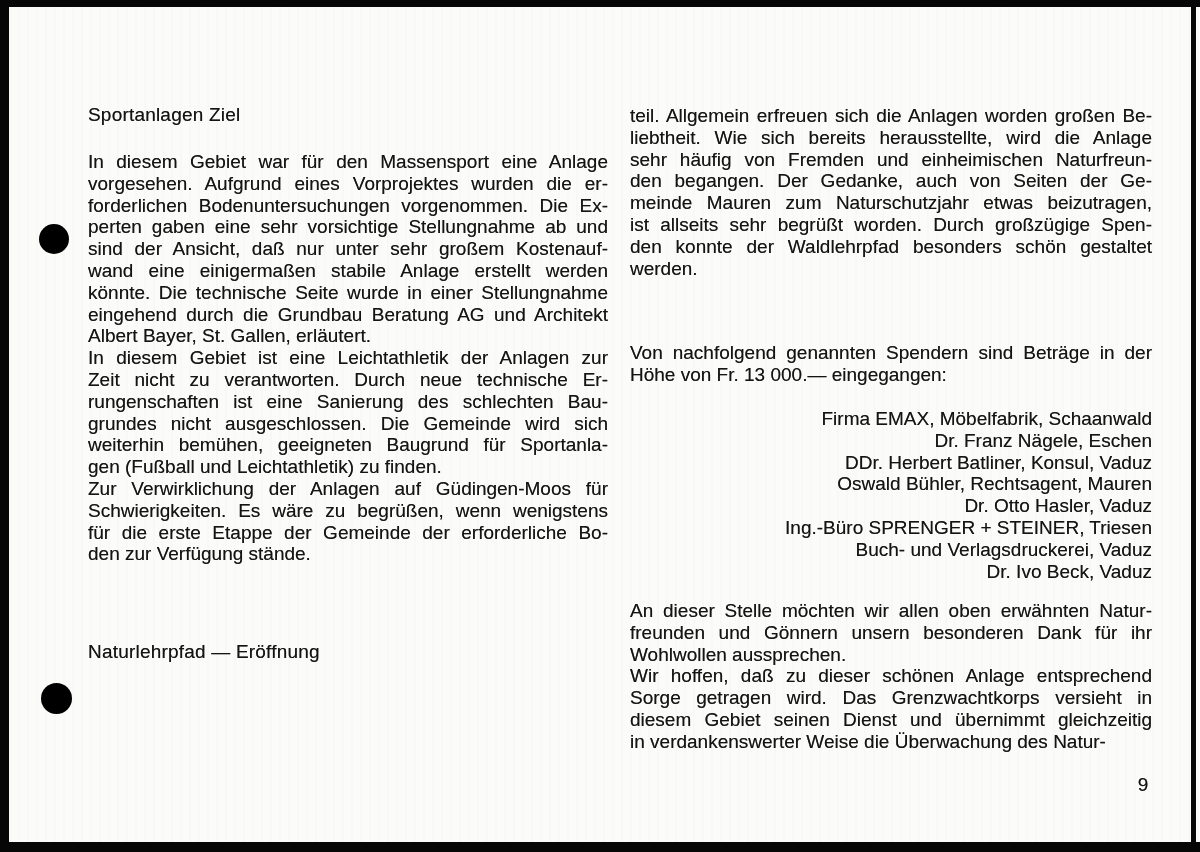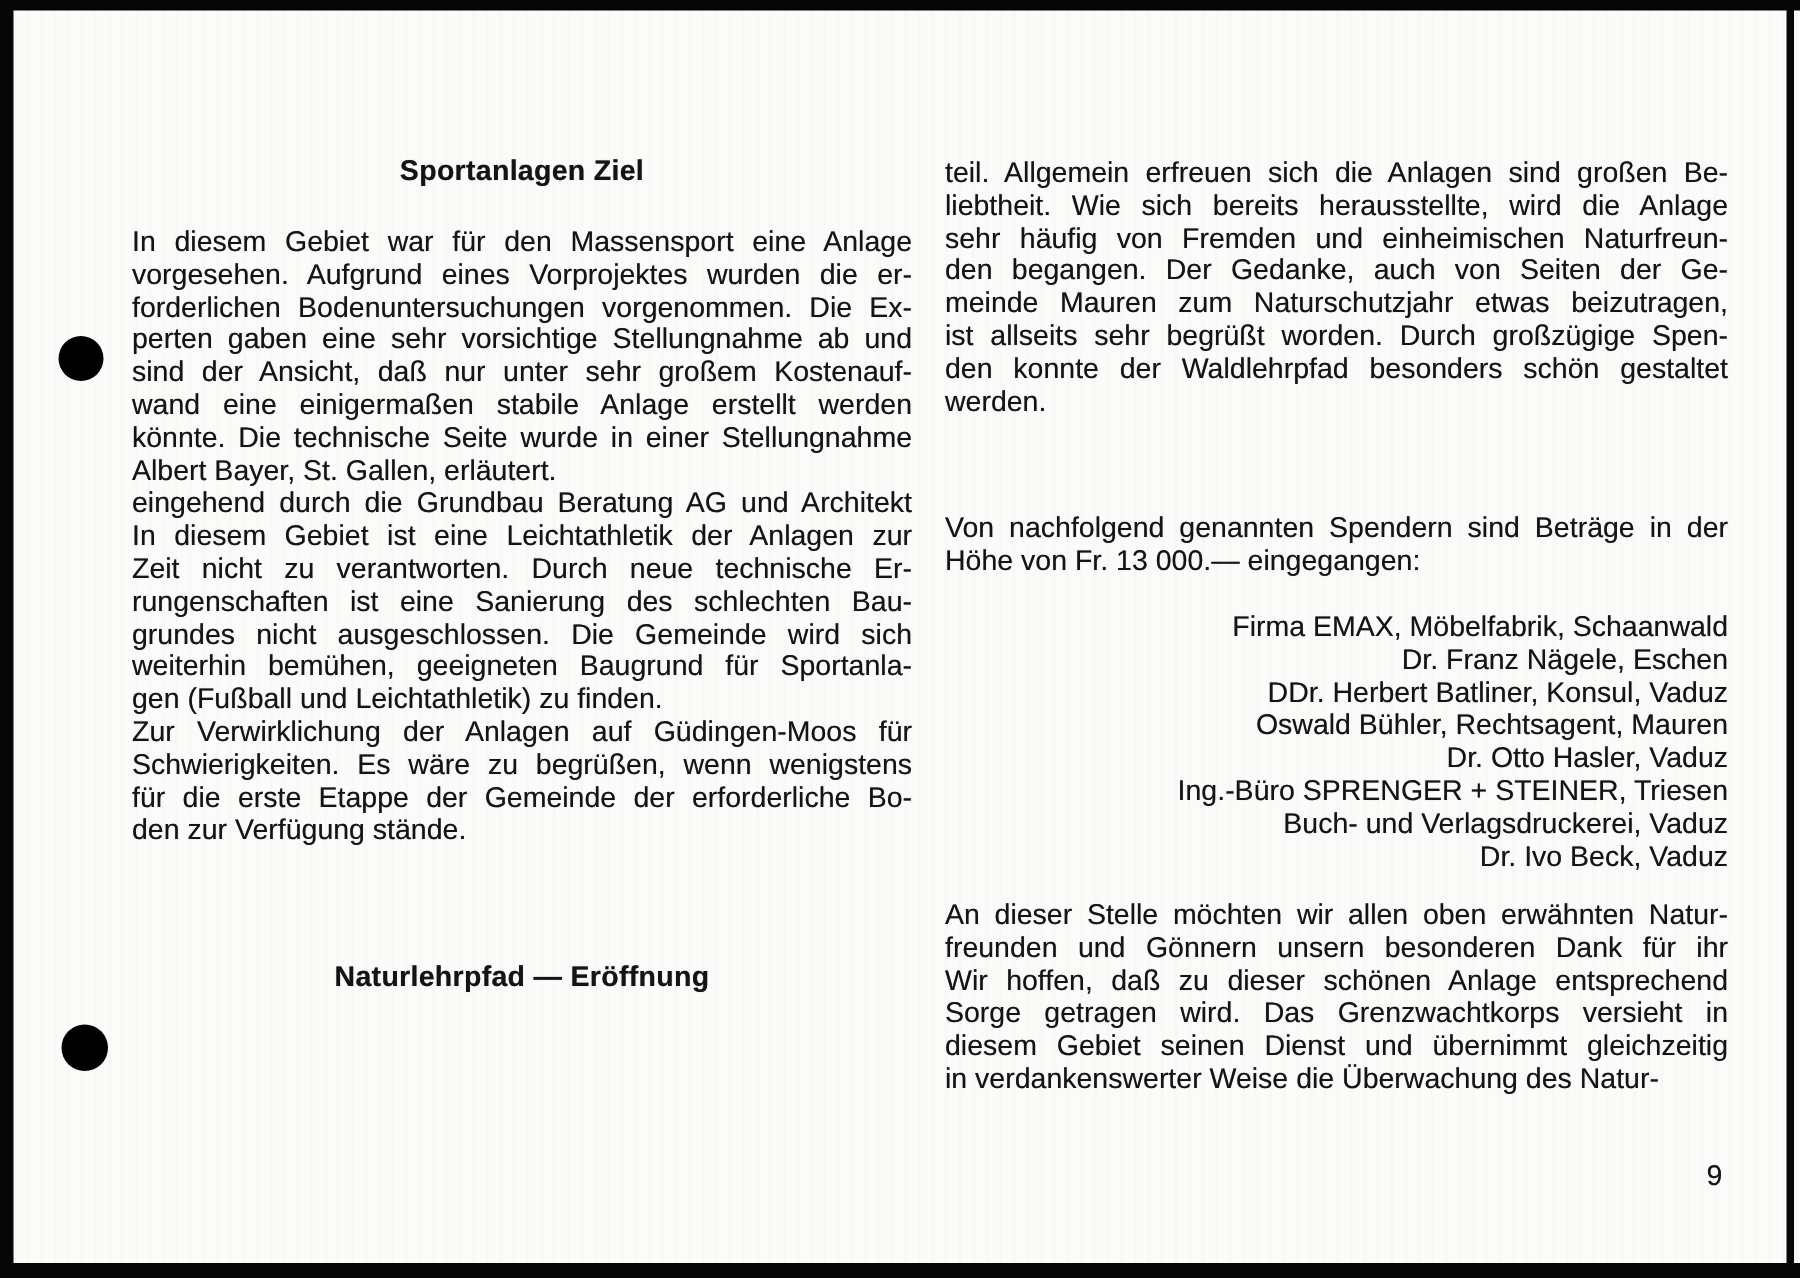--- a/index.html
+++ b/index.html
@@ -23,21 +23,21 @@
   .bar-left   { left: 0; top: 0; width: 9px; height: 852px; }
   .bar-bottom { left: 0; top: 842px; width: 1200px; height: 10px; }
   .bar-right  { left: 1191px; top: 0; width: 5px; height: 852px; }
   .dot {
     position: absolute; width: 30px; height: 30px;
     background: #000; border-radius: 50%;
   }
   .dot-1 { left: 39px; top: 224px; }
   .dot-2 { left: 41px; top: 683px; width: 31px; height: 31px; }
   .block { position: absolute; font-size: 19px; line-height: 21.8px; }
-  .heading { font-weight: bold; letter-spacing: 0.2px; text-shadow: 0 0 0.5px rgba(0,0,0,0.6); text-align: center; }
+  .heading { font-weight: normal; letter-spacing: 0.2px; text-shadow: 0 0 0.5px rgba(0,0,0,0.6); }
   .bodytext { text-shadow: 0 0 0.45px rgba(0,0,0,0.55); }
   .col-left  { left: 88px;  width: 520px; }
   .col-right { left: 630px; width: 522px; }
   .just .line { text-align: justify; text-align-last: justify; white-space: nowrap; }
   .just .line.last { text-align-last: left; }
   .plain .line { text-align: right; white-space: nowrap; }
   .page-number {
     position: absolute; left: 1128px; top: 774px; width: 30px;
     font-size: 19px; text-align: center;
     text-shadow: 0 0 0.45px rgba(0,0,0,0.55);
@@ -60,22 +60,22 @@
 
   <div class="block col-left bodytext just" style="top:151px">
     <div>
         <div class="line">In diesem Gebiet war für den Massensport eine Anlage</div>
         <div class="line">vorgesehen. Aufgrund eines Vorprojektes wurden die er-</div>
         <div class="line">forderlichen Bodenuntersuchungen vorgenommen. Die Ex-</div>
         <div class="line">perten gaben eine sehr vorsichtige Stellungnahme ab und</div>
         <div class="line">sind der Ansicht, daß nur unter sehr großem Kostenauf-</div>
         <div class="line">wand eine einigermaßen stabile Anlage erstellt werden</div>
         <div class="line">könnte. Die technische Seite wurde in einer Stellungnahme</div>
+        <div class="line">eingehend durch die Grundbau Beratung AG und Architekt</div>
         <div class="line last">Albert Bayer, St. Gallen, erläutert.</div>
-        <div class="line">eingehend durch die Grundbau Beratung AG und Architekt</div>
       </div>
     <div>
         <div class="line">In diesem Gebiet ist eine Leichtathletik der Anlagen zur</div>
         <div class="line">Zeit nicht zu verantworten. Durch neue technische Er-</div>
         <div class="line">rungenschaften ist eine Sanierung des schlechten Bau-</div>
         <div class="line">grundes nicht ausgeschlossen. Die Gemeinde wird sich</div>
         <div class="line">weiterhin bemühen, geeigneten Baugrund für Sportanla-</div>
         <div class="line last">gen (Fußball und Leichtathletik) zu finden.</div>
       </div>
     <div>
@@ -83,21 +83,21 @@
         <div class="line">Schwierigkeiten. Es wäre zu begrüßen, wenn wenigstens</div>
         <div class="line">für die erste Etappe der Gemeinde der erforderliche Bo-</div>
         <div class="line last">den zur Verfügung stände.</div>
       </div>
   </div>
 
   <div class="block col-left heading" style="top:641px">Naturlehrpfad — Eröffnung</div>
 
 
   <div class="block col-right bodytext just" style="top:105px">
-      <div class="line">teil. Allgemein erfreuen sich die Anlagen sind großen Be-</div>
+      <div class="line">teil. Allgemein erfreuen sich die Anlagen worden großen Be-</div>
       <div class="line">liebtheit. Wie sich bereits herausstellte, wird die Anlage</div>
       <div class="line">sehr häufig von Fremden und einheimischen Naturfreun-</div>
       <div class="line">den begangen. Der Gedanke, auch von Seiten der Ge-</div>
       <div class="line">meinde Mauren zum Naturschutzjahr etwas beizutragen,</div>
       <div class="line">ist allseits sehr begrüßt worden. Durch großzügige Spen-</div>
       <div class="line">den konnte der Waldlehrpfad besonders schön gestaltet</div>
       <div class="line last">werden.</div>
     </div>
 
   <div class="block col-right bodytext just" style="top:342px">
@@ -113,20 +113,21 @@
       <div class="line">Dr. Otto Hasler, Vaduz</div>
       <div class="line">Ing.-Büro SPRENGER + STEINER, Triesen</div>
       <div class="line">Buch- und Verlagsdruckerei, Vaduz</div>
       <div class="line last">Dr. Ivo Beck, Vaduz</div>
     </div>
 
   <div class="block col-right bodytext just" style="top:600px">
     <div>
         <div class="line">An dieser Stelle möchten wir allen oben erwähnten Natur-</div>
         <div class="line">freunden und Gönnern unsern besonderen Dank für ihr</div>
+        <div class="line last">Wohlwollen aussprechen.</div>
       </div>
     <div>
         <div class="line">Wir hoffen, daß zu dieser schönen Anlage entsprechend</div>
         <div class="line">Sorge getragen wird. Das Grenzwachtkorps versieht in</div>
         <div class="line">diesem Gebiet seinen Dienst und übernimmt gleichzeitig</div>
         <div class="line last">in verdankenswerter Weise die Überwachung des Natur-</div>
       </div>
   </div>
 
   <div class="page-number">9</div>

